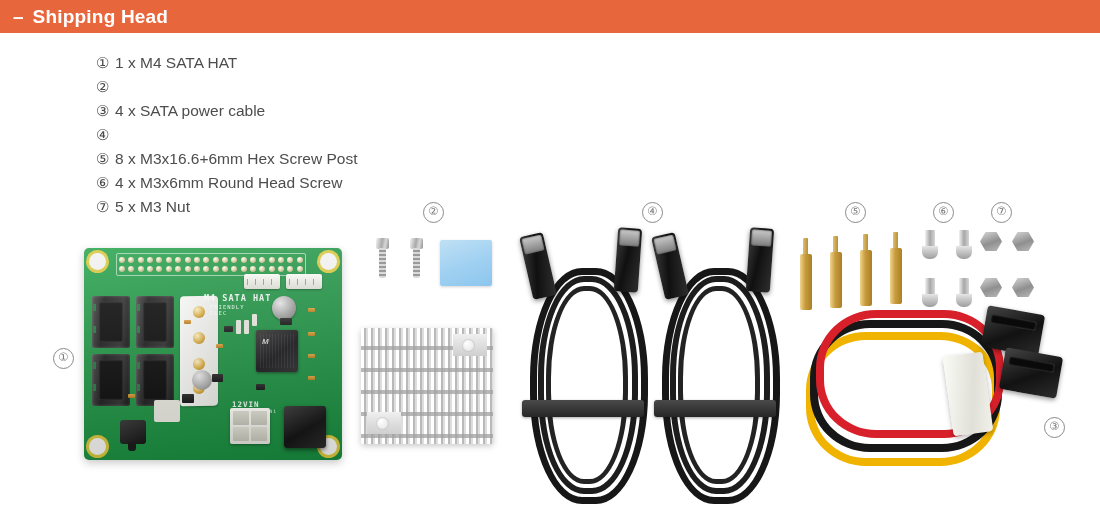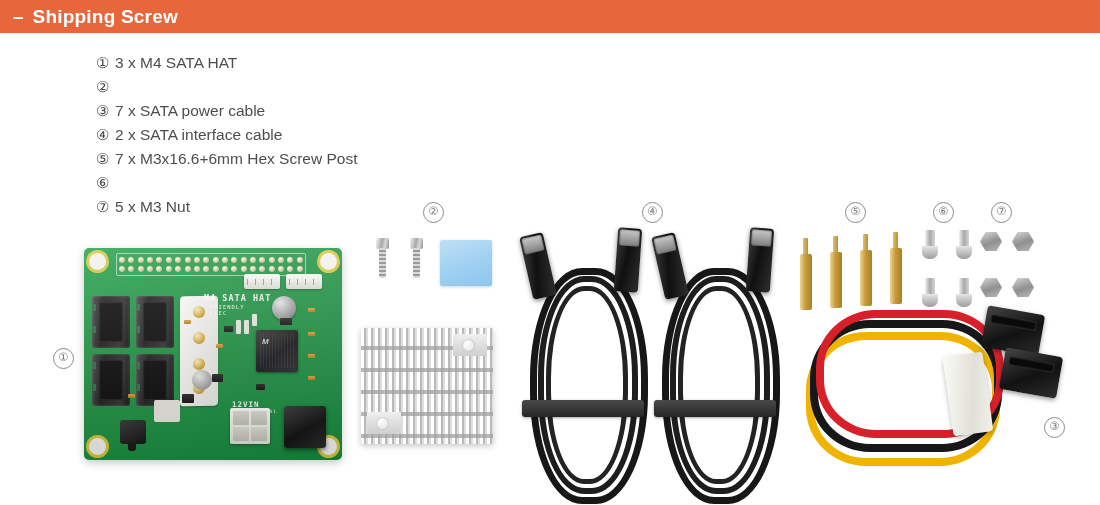--- a/index.html
+++ b/index.html
@@ -214,45 +214,45 @@
   .pc-sata.a{left:178px;top:8px;transform:rotate(10deg);}
   .pc-sata.b{left:196px;top:50px;transform:rotate(10deg);}
   .pc-sata .slot{position:absolute;left:5px;top:8px;width:46px;height:9px;
     background:#0a0a0a;border-radius:2px;box-shadow:inset 0 0 2px #666;}
 </style>
 </head>
 <body>
 
 <div class="header">
   <span class="dash">–</span>
-  <span class="title">Shipping Screw</span>
+  <span class="title">Shipping Head</span>
 </div>
 
 <div class="list">
   <div class="list-item">
     <span class="num">①</span>
-    <span class="txt">3 x M4 SATA HAT</span>
+    <span class="txt">1 x M4 SATA HAT</span>
   </div>
   <div class="list-item">
     <span class="num">②</span>
   </div>
   <div class="list-item">
     <span class="num">③</span>
-    <span class="txt">7 x SATA power cable</span>
+    <span class="txt">4 x SATA power cable</span>
   </div>
   <div class="list-item">
     <span class="num">④</span>
-    <span class="txt">2 x SATA interface cable</span>
   </div>
   <div class="list-item">
     <span class="num">⑤</span>
-    <span class="txt">7 x M3x16.6+6mm Hex Screw Post</span>
+    <span class="txt">8 x M3x16.6+6mm Hex Screw Post</span>
   </div>
   <div class="list-item">
     <span class="num">⑥</span>
+    <span class="txt">4 x M3x6mm Round Head Screw</span>
   </div>
   <div class="list-item">
     <span class="num">⑦</span>
     <span class="txt">5 x M3 Nut</span>
   </div>
 </div>
 
 <div class="figure">
 
   <div class="marker" style="left:53px;top:158px;">①</div>

